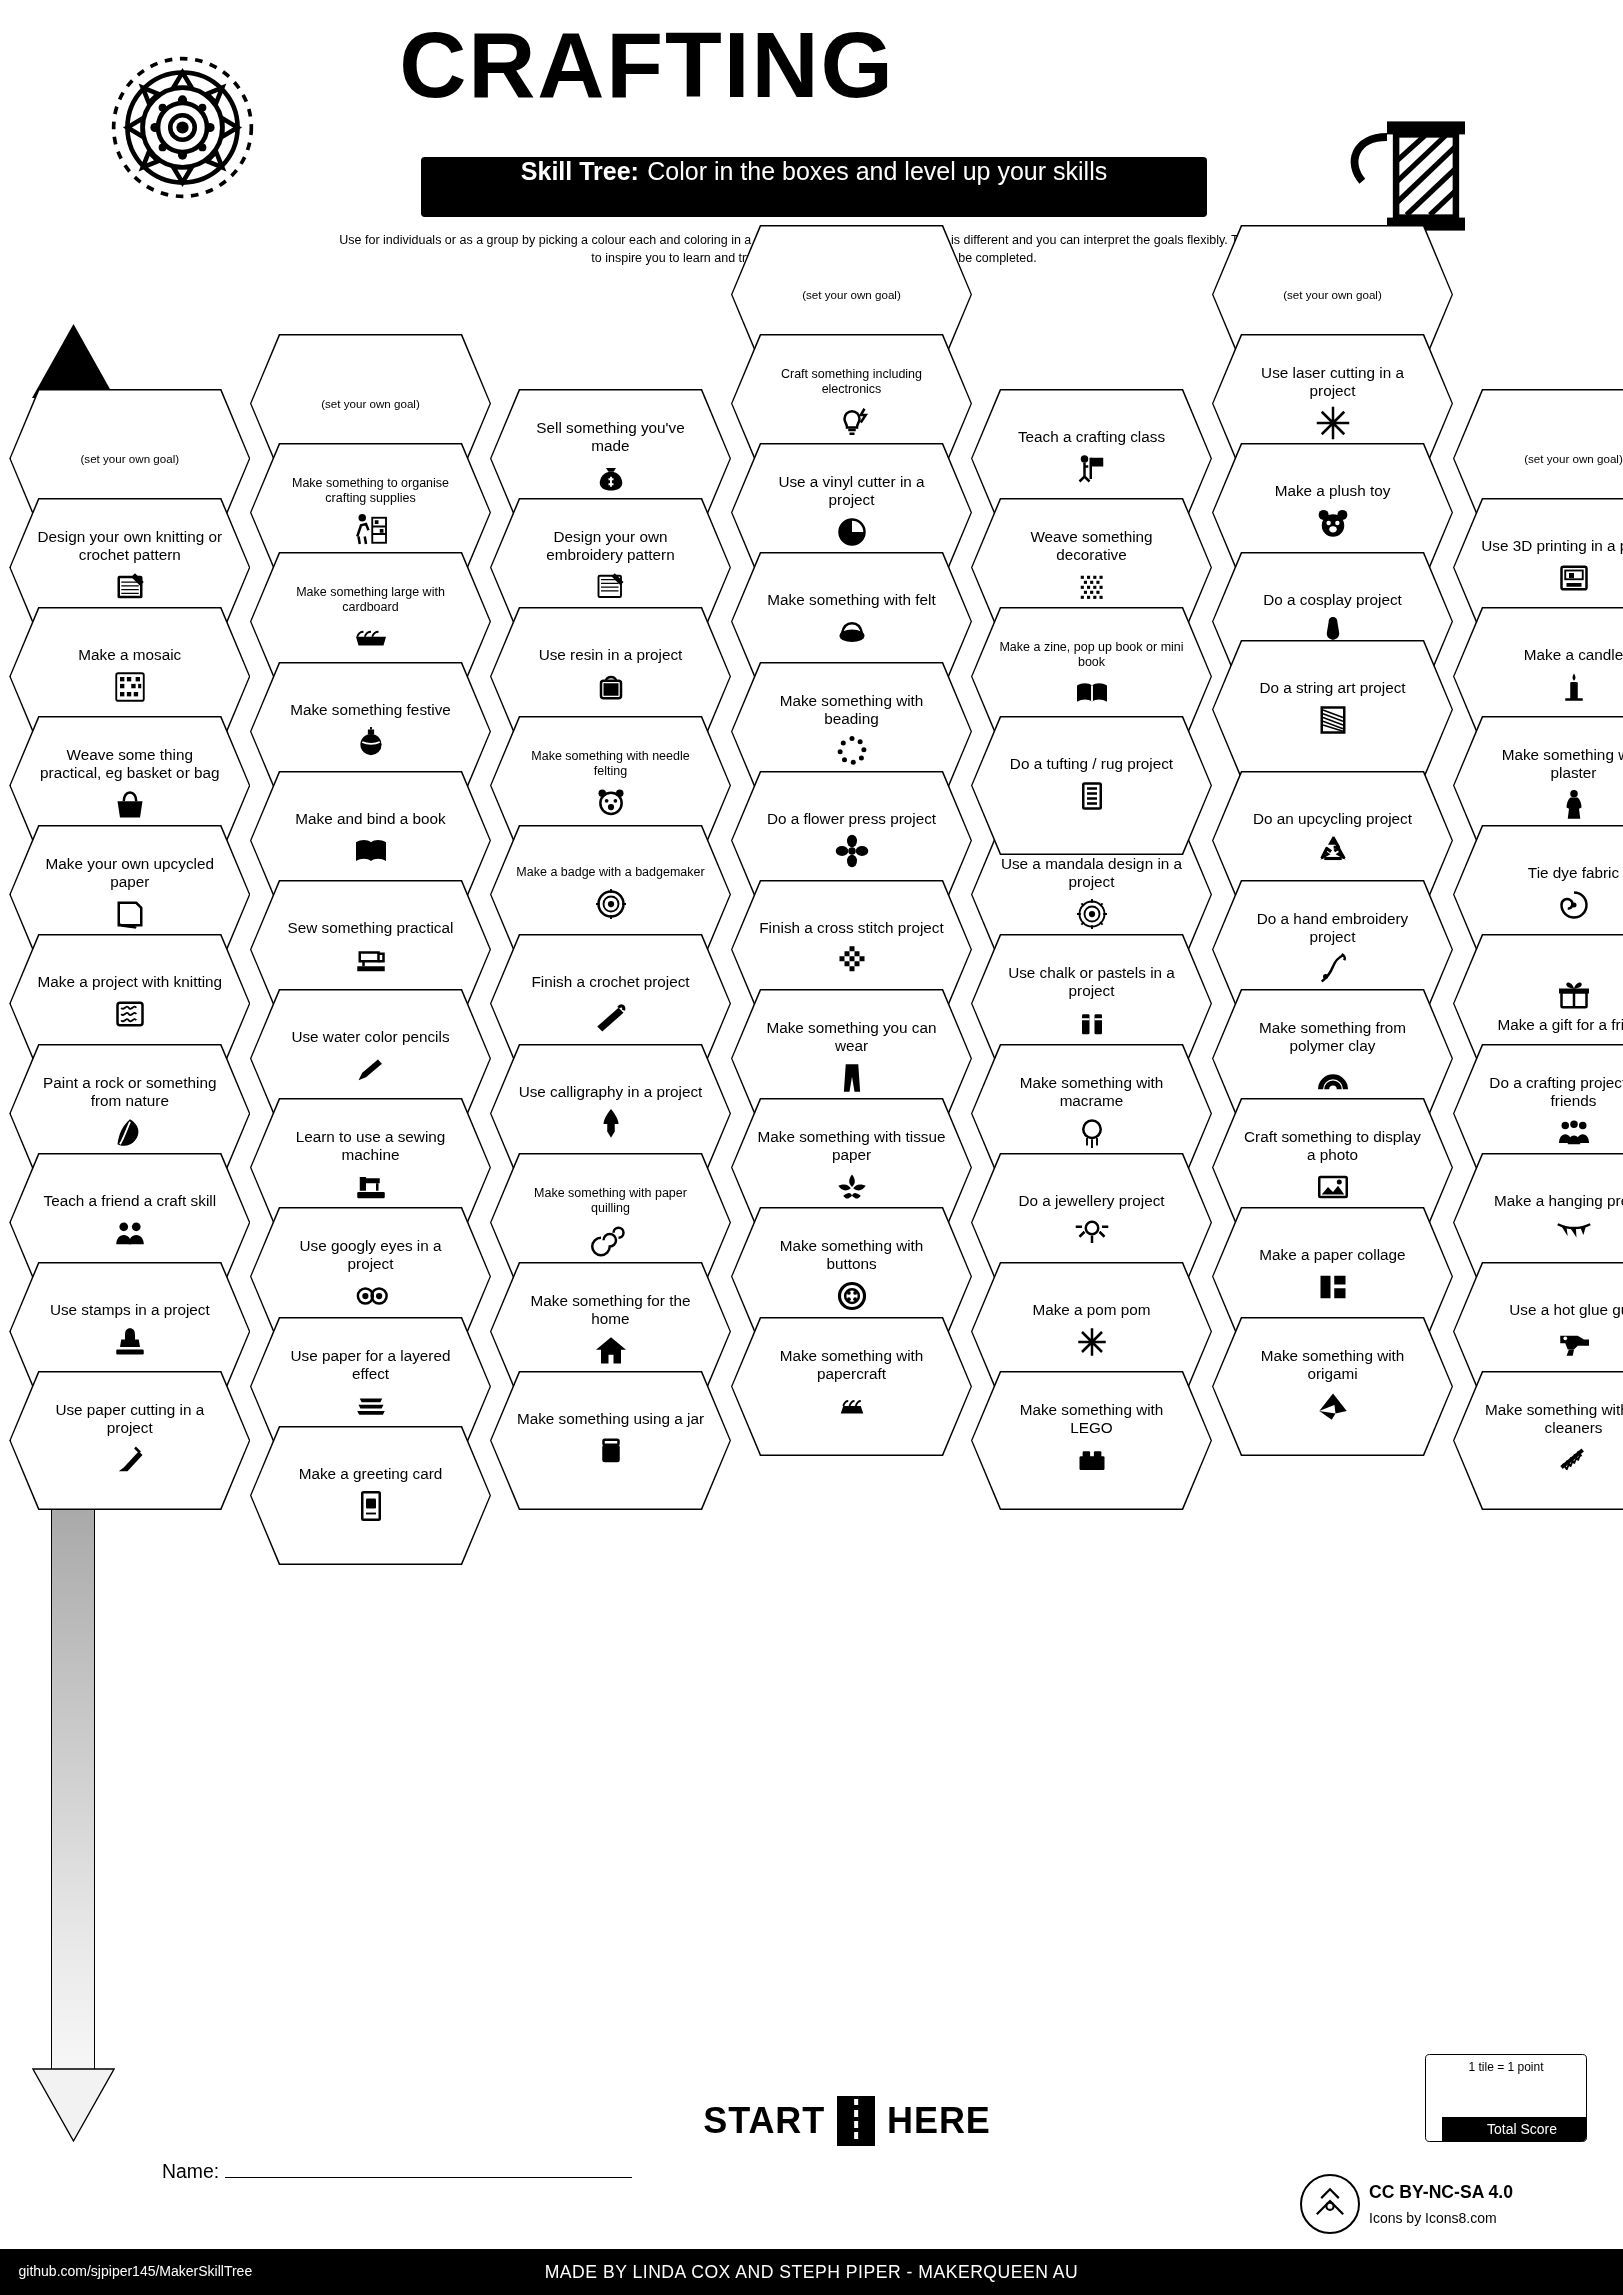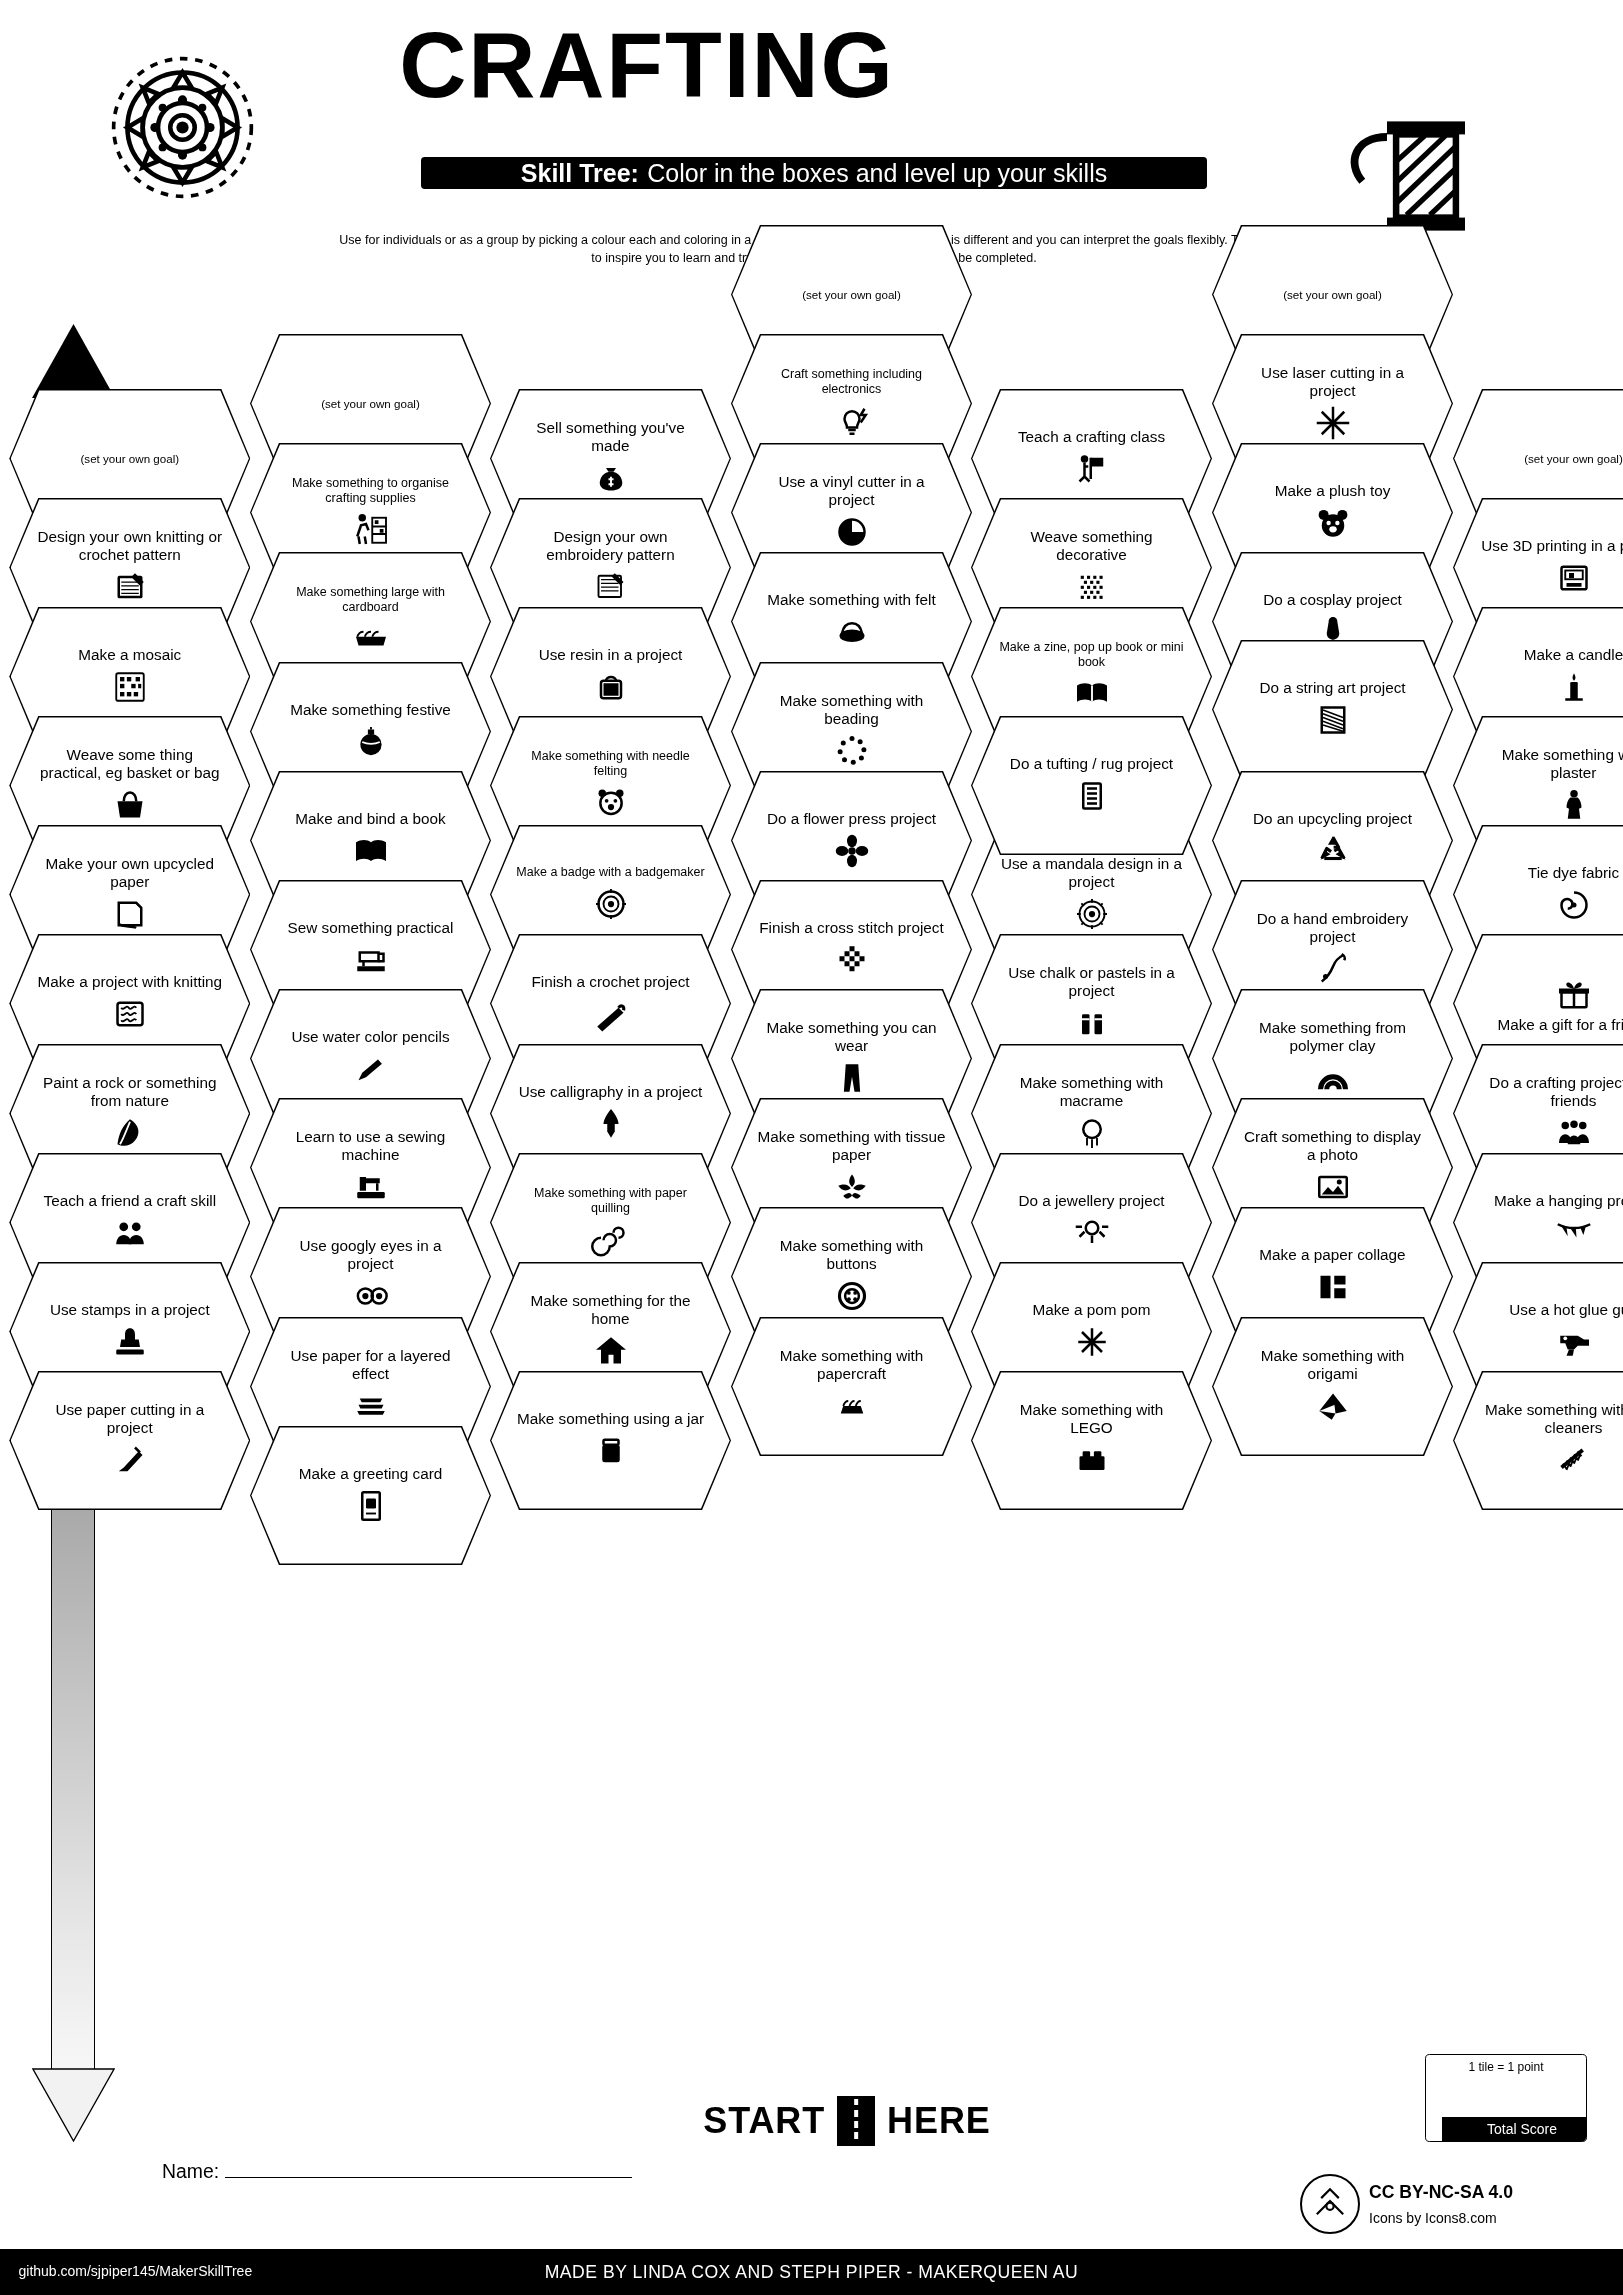--- a/index.html
+++ b/index.html
@@ -13,23 +13,23 @@
     overflow:hidden;
   }
 
   
   #header { position:absolute; left:0; top:0; width:1623px; height:296px; }
   #title {
     position:absolute; left:0; top:18.5px; width:1294px; text-align:center;
     font-size:93px; font-weight:bold; letter-spacing:1.9px; line-height:1;
   }
   #subtitle-bar {
-    position:absolute; left:421px; top:157px; width:786px; height:32px;
+    position:absolute; left:421px; top:157px; width:786px; height:60px;
     background:#000; color:#fff; border-radius:3.7px;
-    display:flex; align-items:center; justify-content:center;
+    display:flex; align-items:flex-start; justify-content:center;
     font-size:25px;
   }
   #subtitle-bar .lbl { font-weight:bold; margin-right:8.3px; }
   #blurb {
     position:absolute; left:333px; top:231px; width:962px;
     text-align:center; font-size:12.5px; line-height:1.45;
   }
   #logo-left { position:absolute; left:106px; top:51px; width:153px; height:153px; }
   #logo-right { position:absolute; left:1328px; top:111px; width:157px; height:130px; }
 

